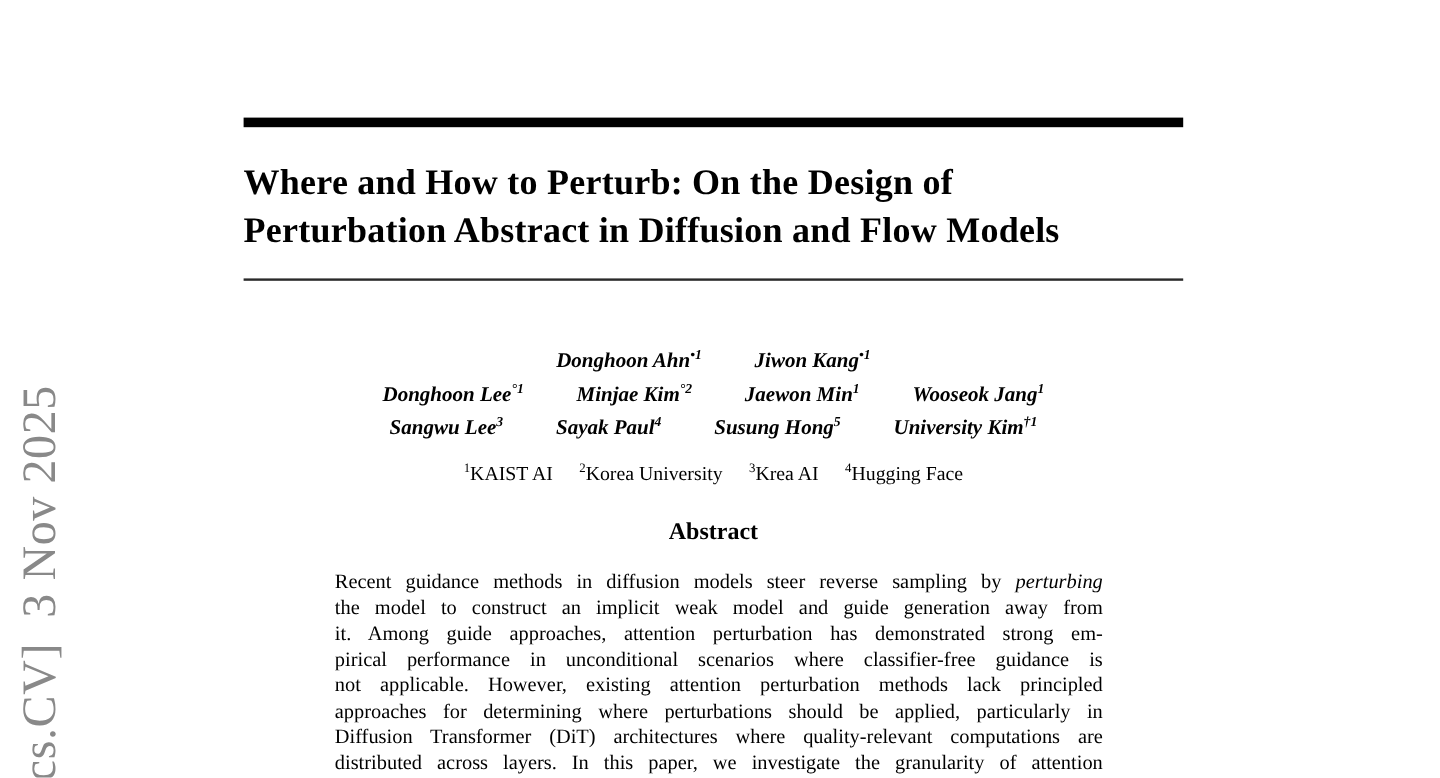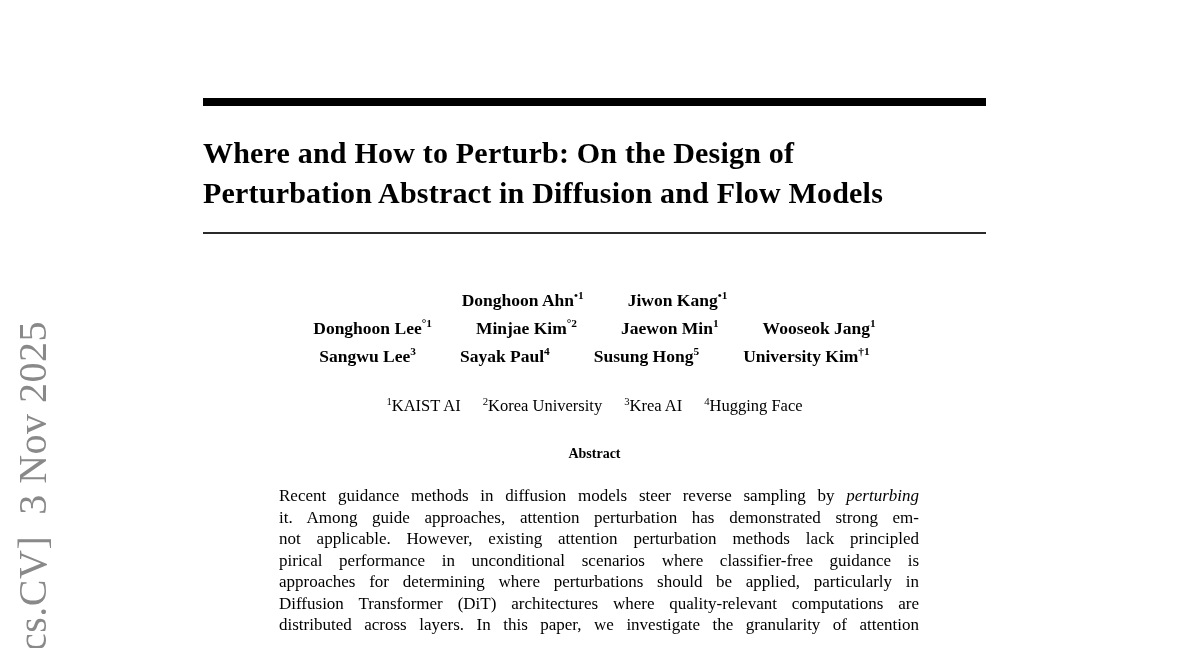--- a/index.html
+++ b/index.html
@@ -53,44 +53,45 @@
     font-weight: bold;
     text-align: left;
     line-height: 40px;
     letter-spacing: 0.2px;
   }
 
   .authors {
     margin-top: 52px;
     font-weight: bold;
     font-size: 17.5px;
+    font-style: italic;
   }
   .author-row {
     display: flex;
     justify-content: center;
     gap: 44px;
     line-height: 28px;
   }
   .author sup, .affil sup {
     font-size: 0.65em;
     line-height: 0;
   }
 
   .affiliations {
-    margin-top: 25px;
+    margin-top: 14px;
     font-size: 16.5px;
     display: flex;
     justify-content: center;
     gap: 22px;
     line-height: 21px;
   }
 
   .abstract-heading {
     margin: 27px 0 0 0;
-    font-size: 14px;
+    font-size: 20px;
     font-weight: bold;
     text-align: center;
     line-height: 22px;
   }
 
   .abstract-body {
     width: 640px;
     margin: 20px 0 0 76px;
     font-size: 17px;
   }
@@ -143,21 +144,22 @@
     <span class="affil"><sup>1</sup><span>KAIST AI</span></span>
     <span class="affil"><sup>2</sup><span>Korea University</span></span>
     <span class="affil"><sup>3</sup><span>Krea AI</span></span>
     <span class="affil"><sup>4</sup><span>Hugging Face</span></span>
   </div>
 
   <h2 class="abstract-heading">Abstract</h2>
 
   <div class="abstract-body">
     <div class="abstract-line"><span>Recent guidance methods in diffusion models steer reverse sampling by </span><span class="it">perturbing</span></div>
+    <div class="abstract-line">the model to construct an implicit weak model and guide generation away from</div>
     <div class="abstract-line">it. Among guide approaches, attention perturbation has demonstrated strong em-</div>
+    <div class="abstract-line">pirical performance in unconditional scenarios where classifier-free guidance is</div>
     <div class="abstract-line">not applicable. However, existing attention perturbation methods lack principled</div>
-    <div class="abstract-line">pirical performance in unconditional scenarios where classifier-free guidance is</div>
     <div class="abstract-line">approaches for determining where perturbations should be applied, particularly in</div>
     <div class="abstract-line">Diffusion Transformer (DiT) architectures where quality-relevant computations are</div>
     <div class="abstract-line">distributed across layers. In this paper, we investigate the granularity of attention</div>
   </div>
 
 </div>
 
 </body></html>

